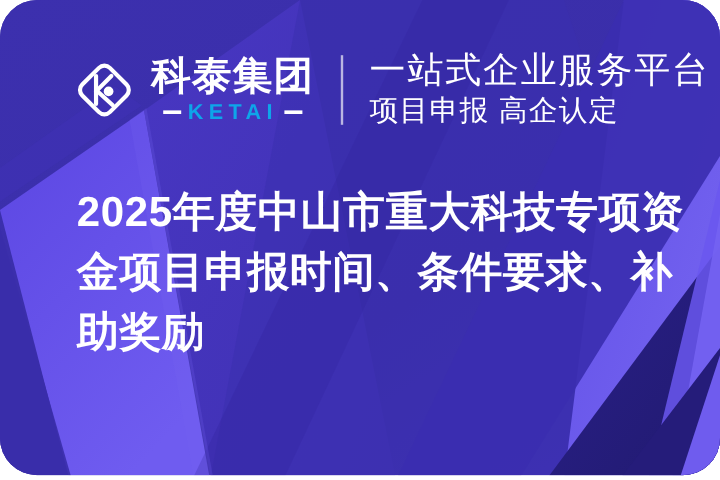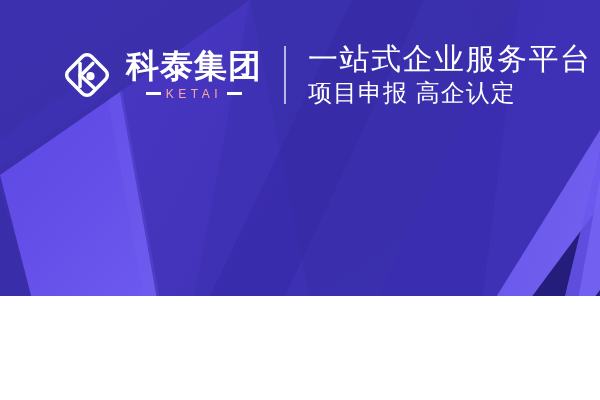--- a/index.html
+++ b/index.html
@@ -3,25 +3,26 @@
 <meta charset="utf-8">
 <style>
   html, body {
     margin: 0;
     padding: 0;
     background: #ffffff;
   }
   #banner {
     position: relative;
     width: 600px;
-    height: 296px;
+    height: 396px;
     overflow: hidden;
     background: #3a2fa8;
     font-family: "Liberation Sans", "DejaVu Sans", sans-serif;
     user-select: none;
+    border-radius: 31px;
   }
 
   
   .bg-layer {
     position: absolute;
     inset: 0;
     width: 100%;
     height: 100%;
   }
   .bg-svg { display: block; width: 600px; height: 400px; }
@@ -69,23 +70,23 @@
     width: 100%;
     margin-top: 3px;
   }
   .logo-dash {
     height: 3px;
     width: 15px;
     background: #ffffff;
     flex: 0 0 auto;
   }
   .logo-en {
-    color: #fca5a5;
-    font-size: 12px;
-    font-weight: 400;
+    color: #0ea5e9;
+    font-size: 18px;
+    font-weight: 700;
     letter-spacing: 4.5px;
     padding: 0 5px;
     white-space: nowrap;
   }
 
   .divider {
     width: 2px;
     height: 58px;
     background: rgba(255,255,255,0.65);
     margin-left: 22px;
@@ -218,14 +219,15 @@
     </div>
 
     <div class="divider"></div>
 
     <div class="slogan-block">
       <div class="slogan-main">一站式企业服务平台</div>
       <div class="slogan-sub">项目申报 高企认定</div>
     </div>
   </div>
 
+  <div class="title">2025年度中山市重大科技专项资金项目申报时间、条件要求、补助奖励</div>
 
 </div>
 
 </body></html>

